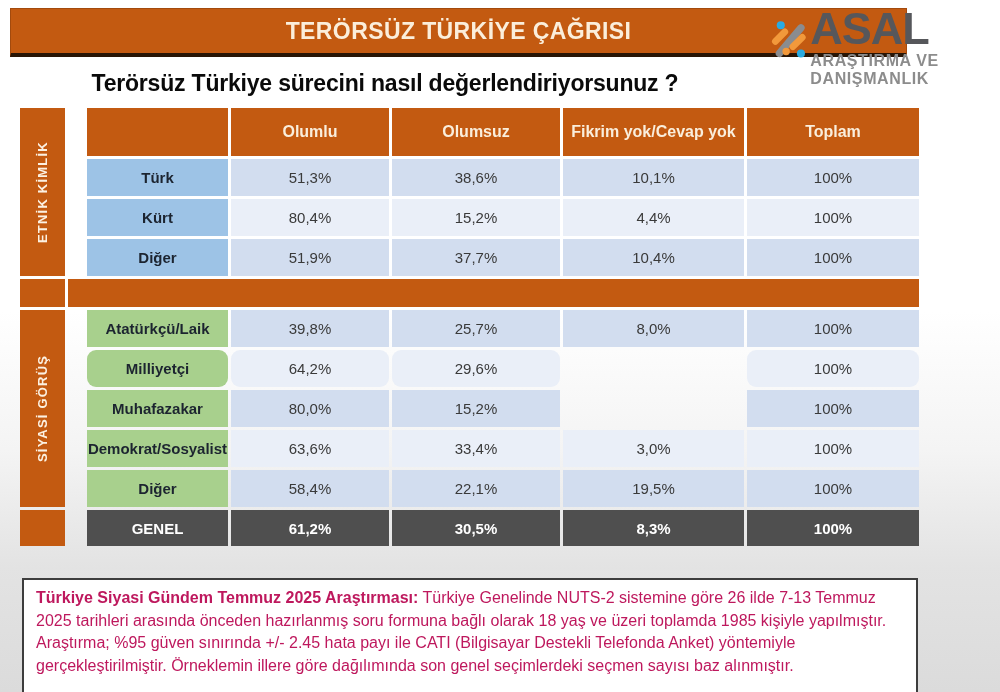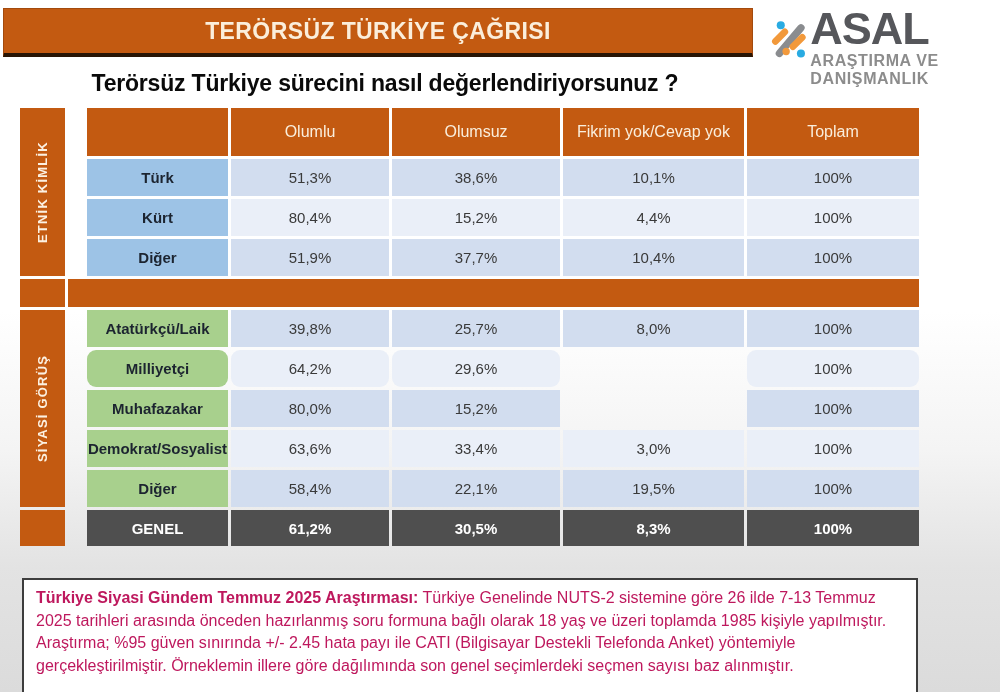--- a/index.html
+++ b/index.html
@@ -6,21 +6,21 @@
   html,body { width:1000px; height:692px; }
   body {
     font-family: "Liberation Sans", sans-serif;
     background: linear-gradient(180deg, #ffffff 0%, #ffffff 45%, #f4f4f4 65%, #e3e3e3 82%, #dbdbdb 100%);
     position: relative;
     overflow: hidden;
   }
 
   
   .banner {
-    position:absolute; left:3px; top:8px; width:750px; height:49px;
+    position:absolute; left:10px; top:8px; width:897px; height:49px;
     background:#C35A11;
     border:1px solid #a34a0d;
     border-bottom:4px solid #281505;
     display:flex; align-items:center; justify-content:center;
   }
   .banner-title {
     color:#FBEEDB; font-size:23px; font-weight:bold; letter-spacing:0.4px;
   }
 
   
@@ -64,21 +64,21 @@
   .c4 { grid-column:4; } .c5 { grid-column:5; } .c6 { grid-column:6; }
   .r1{grid-row:1;} .r2{grid-row:2;} .r3{grid-row:3;} .r4{grid-row:4;}
   .r5{grid-row:5;} .r6{grid-row:6;} .r7{grid-row:7;border-radius:9px;} .r8{grid-row:8;}
   .r9{grid-row:9;} .r10{grid-row:10;} .r11{grid-row:11;}
   .rowspan-etnik { grid-row:1 / 5; }
   .rowspan-siyasi { grid-row:6 / 11; }
   .sep-band { grid-column:2 / 7; grid-row:5; background:#C35A11; }
 
   .corner { background:#C35A11; }
   .colhead {
-    background:#C35A11; color:#FAEEDC; font-weight:normal; font-size:16px;
+    background:#C35A11; color:#FAEEDC; font-weight:bold; font-size:16px;
   }
   .lbl-blue  { background:#9DC3E6; }
   .lbl-green { background:#A8D08D; }
   .rowlabel  { font-weight:bold; font-size:15px; color:#1C2430; }
   .band-a { background:#D2DDEF; }
   .band-b { background:#EAEFF8; }
   .datacell { font-size:15px; color:#3A3A3A; }
   .genel { background:#4F4F4F; color:#FFFFFF; font-weight:bold; font-size:15px; }
 
   

